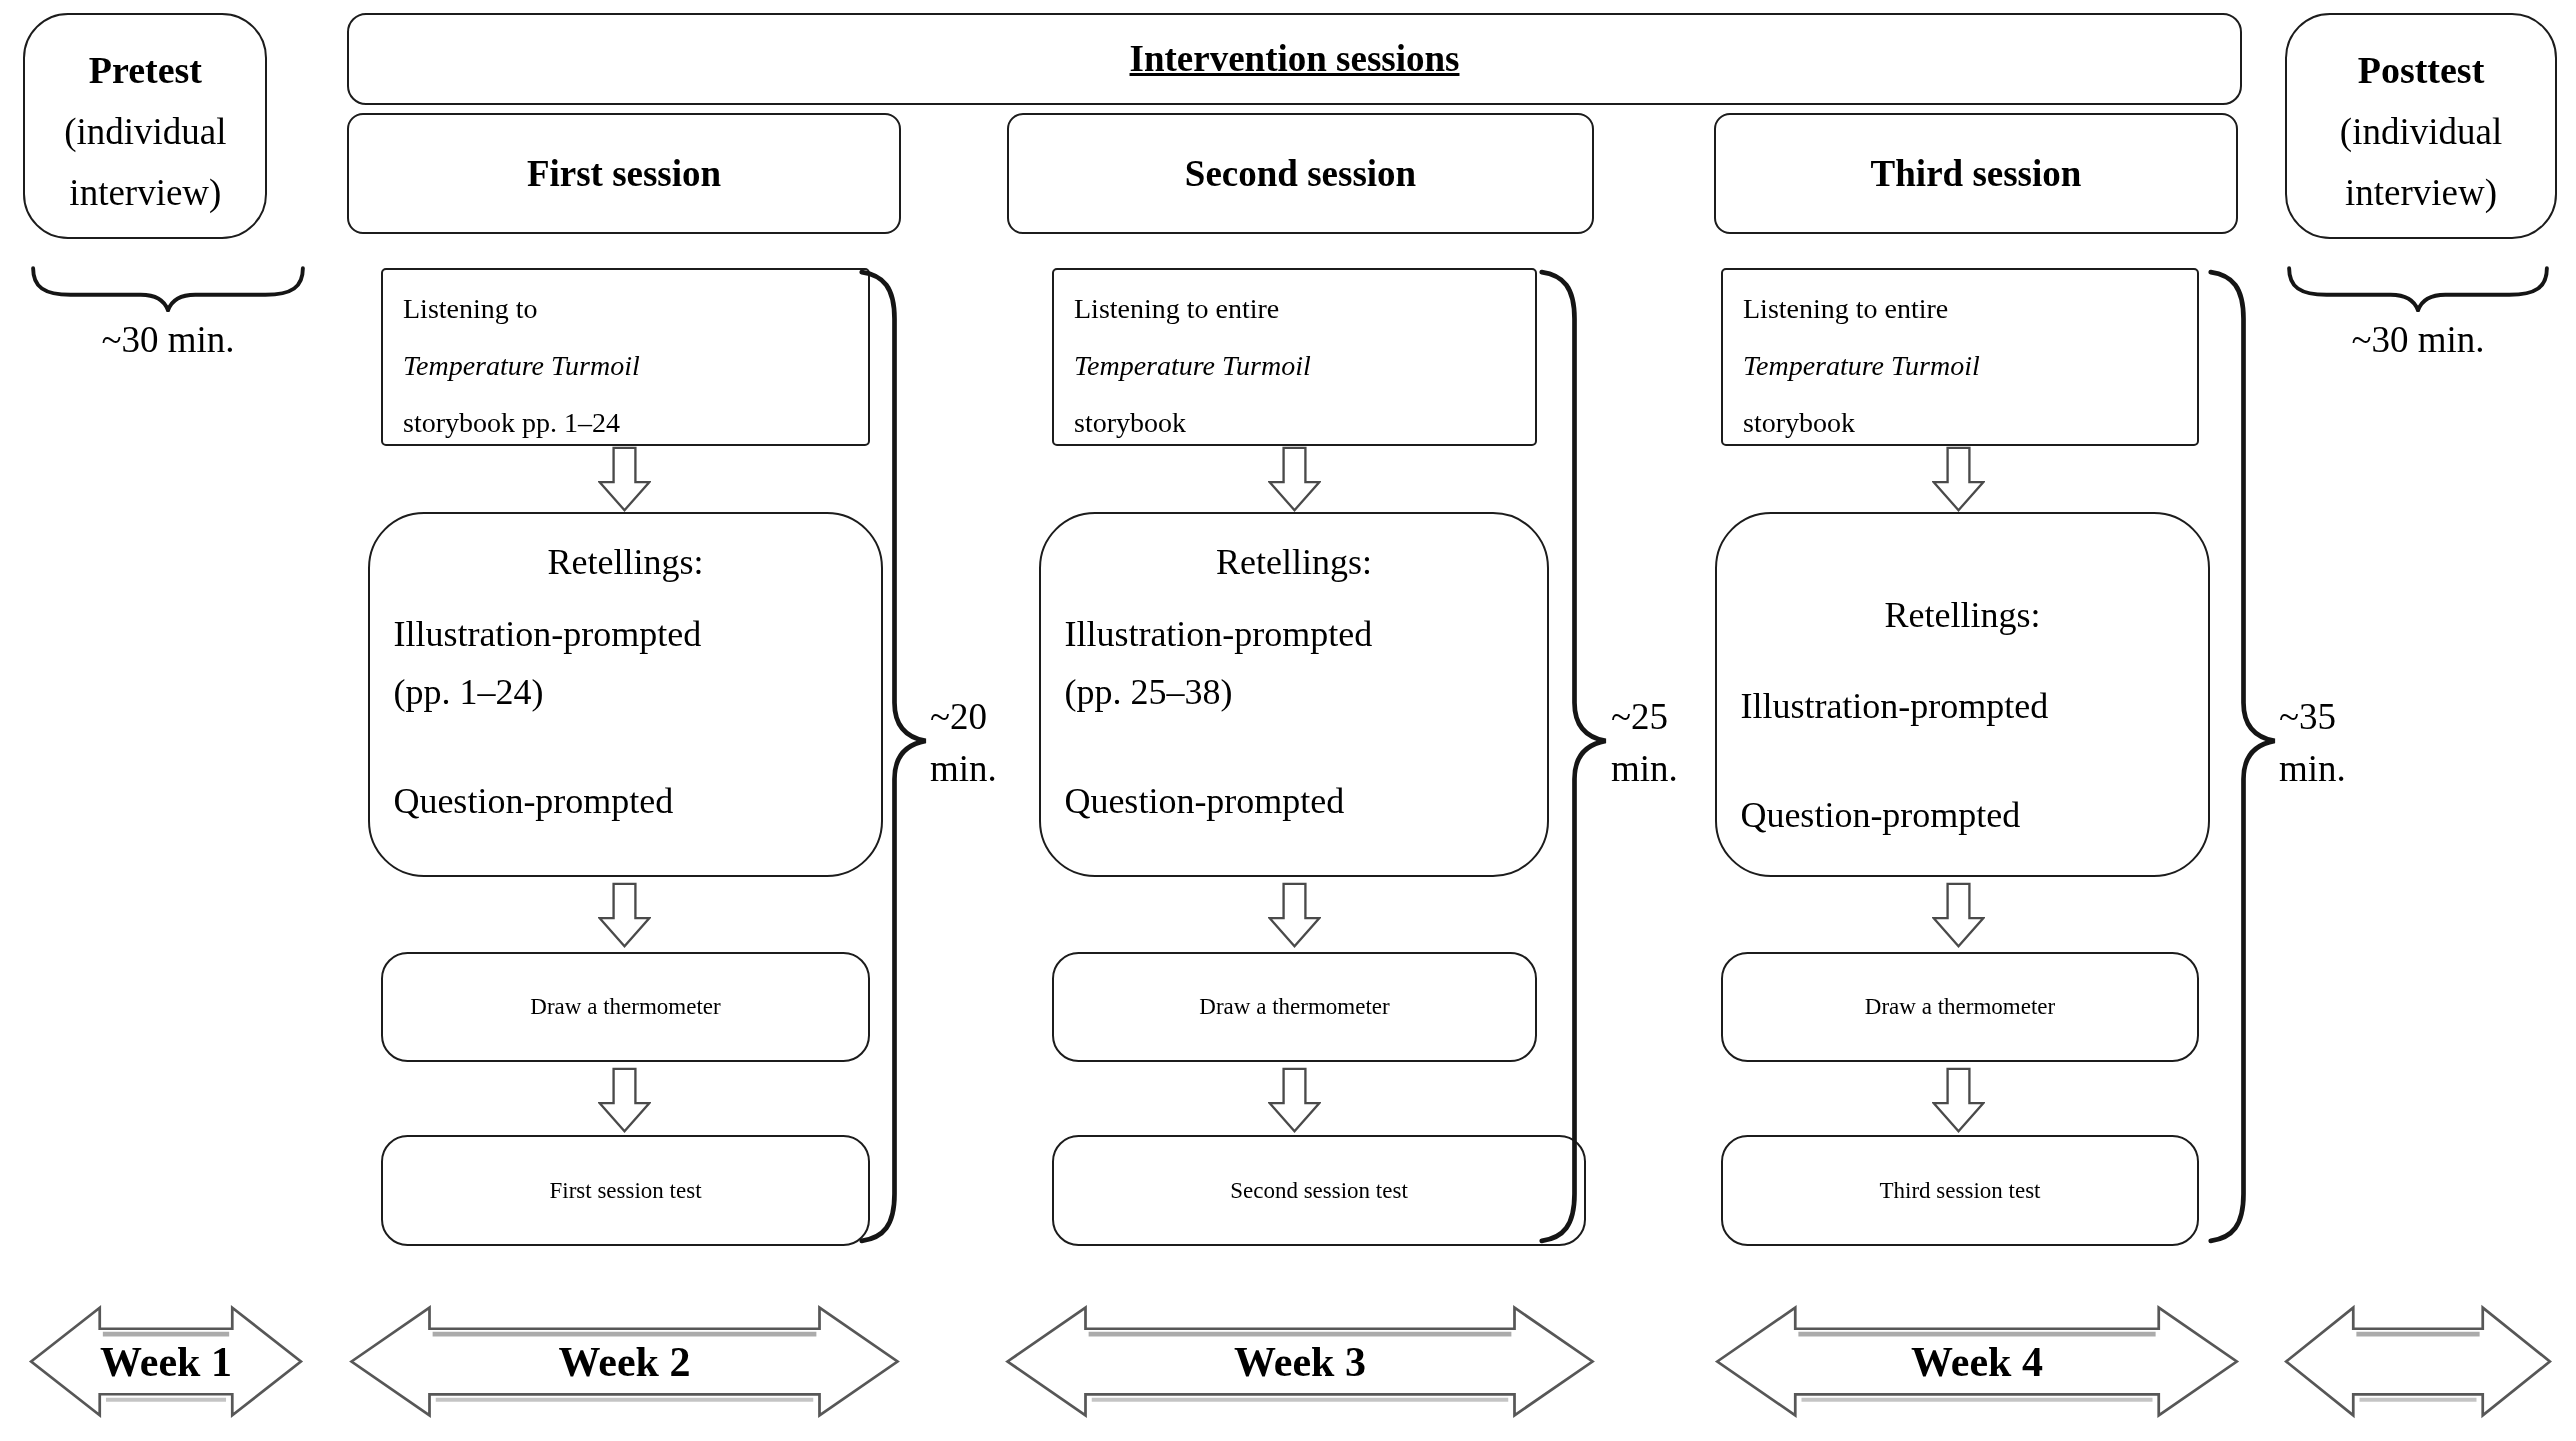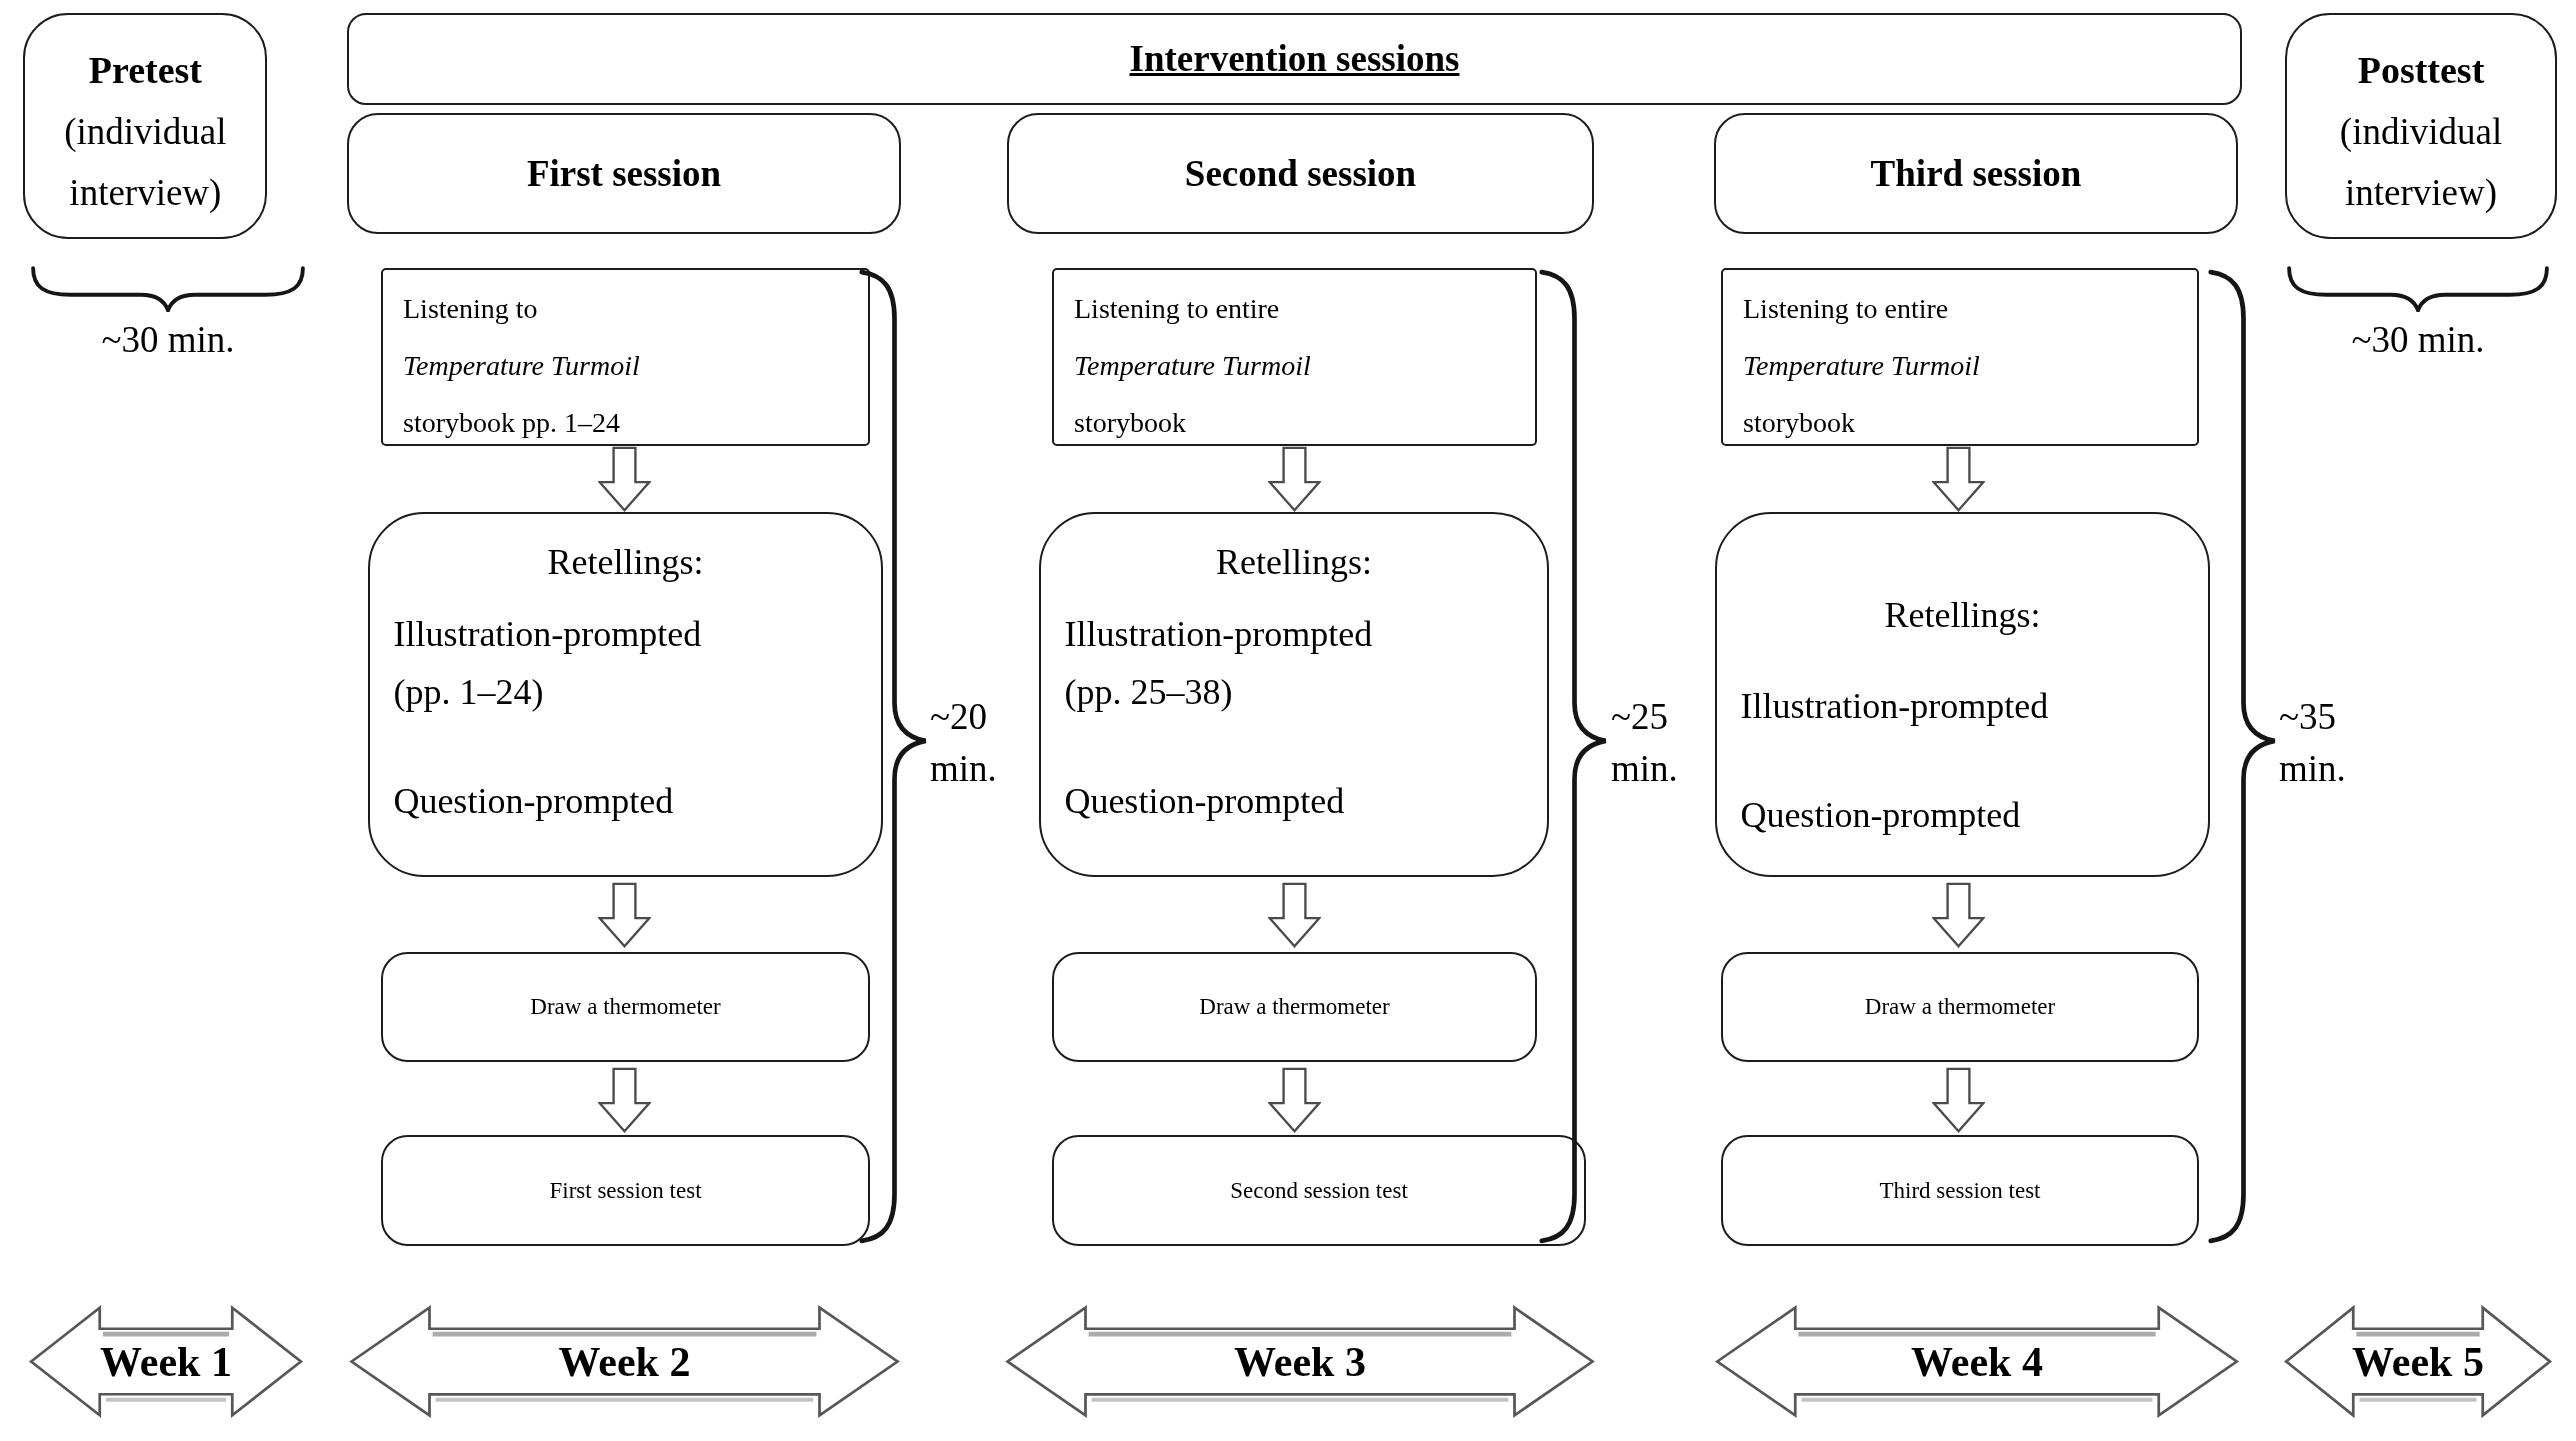--- a/index.html
+++ b/index.html
@@ -11,21 +11,21 @@
   .box{position:absolute;background:#fff;border:2.3px solid #1c1c1c;box-sizing:border-box;}
   .flexc{display:flex;align-items:center;justify-content:center;text-align:center;}
   .it{font-style:italic;}
 
   
   .terminal{border-radius:45px;padding-top:25px;text-align:center;font-size:37px;line-height:61px;}
   .terminal .t-title{font-size:38px;font-weight:bold;}
 
   
   .header-box{border-radius:19px;font-size:37px;font-weight:bold;text-decoration:underline;}
-  .session-box{border-radius:31px;font-size:37px;font-weight:bold;}
+  .session-box{border-radius:16px;font-size:37px;font-weight:bold;}
 
   
   .listen-box{border-radius:5px;font-size:28px;line-height:57px;padding:10px 9.4px 10px 20px;}
   .retell-box{border-radius:56px;font-size:36px;}
   .retell-box .r-title{text-align:center;line-height:56px;}
   .retell-box .r-line{padding-left:23.4px;line-height:56px;}
   .retell-a{padding-top:20px;}
   .retell-a .r-ill{margin-top:15.6px;}
   .retell-a .r-pages{line-height:61px;}
   .retell-a .r-q{margin-top:50px;}
@@ -211,16 +211,15 @@
     <line x1="108" y1="40" x2="566" y2="40" stroke="#ababab" stroke-width="6"></line>
     <line x1="112" y1="124" x2="562" y2="124" stroke="#c4c4c4" stroke-width="5"></line>
   </svg>
   <div class="week-label" style="left:1714px;top:1303px;width:526px;height:117px;">Week 4</div>
 
   <svg style="left:2283px;top:1303px;" width="270" height="117" viewBox="0 0 346 150">
     <polygon points="4,75 90,6 90,33 256,33 256,6 342,75 256,144 256,117 90,117 90,144" fill="#ffffff" stroke="#575757" stroke-width="3.5"></polygon>
     <line x1="94" y1="40" x2="252" y2="40" stroke="#ababab" stroke-width="6"></line>
     <line x1="98" y1="124" x2="248" y2="124" stroke="#c4c4c4" stroke-width="5"></line>
   </svg>
-  <div class="week-label" style="left:2283px;top:1303px;width:270px;height:117px;">Week 5</div>
 
 </div>
 
 
 </body></html>

